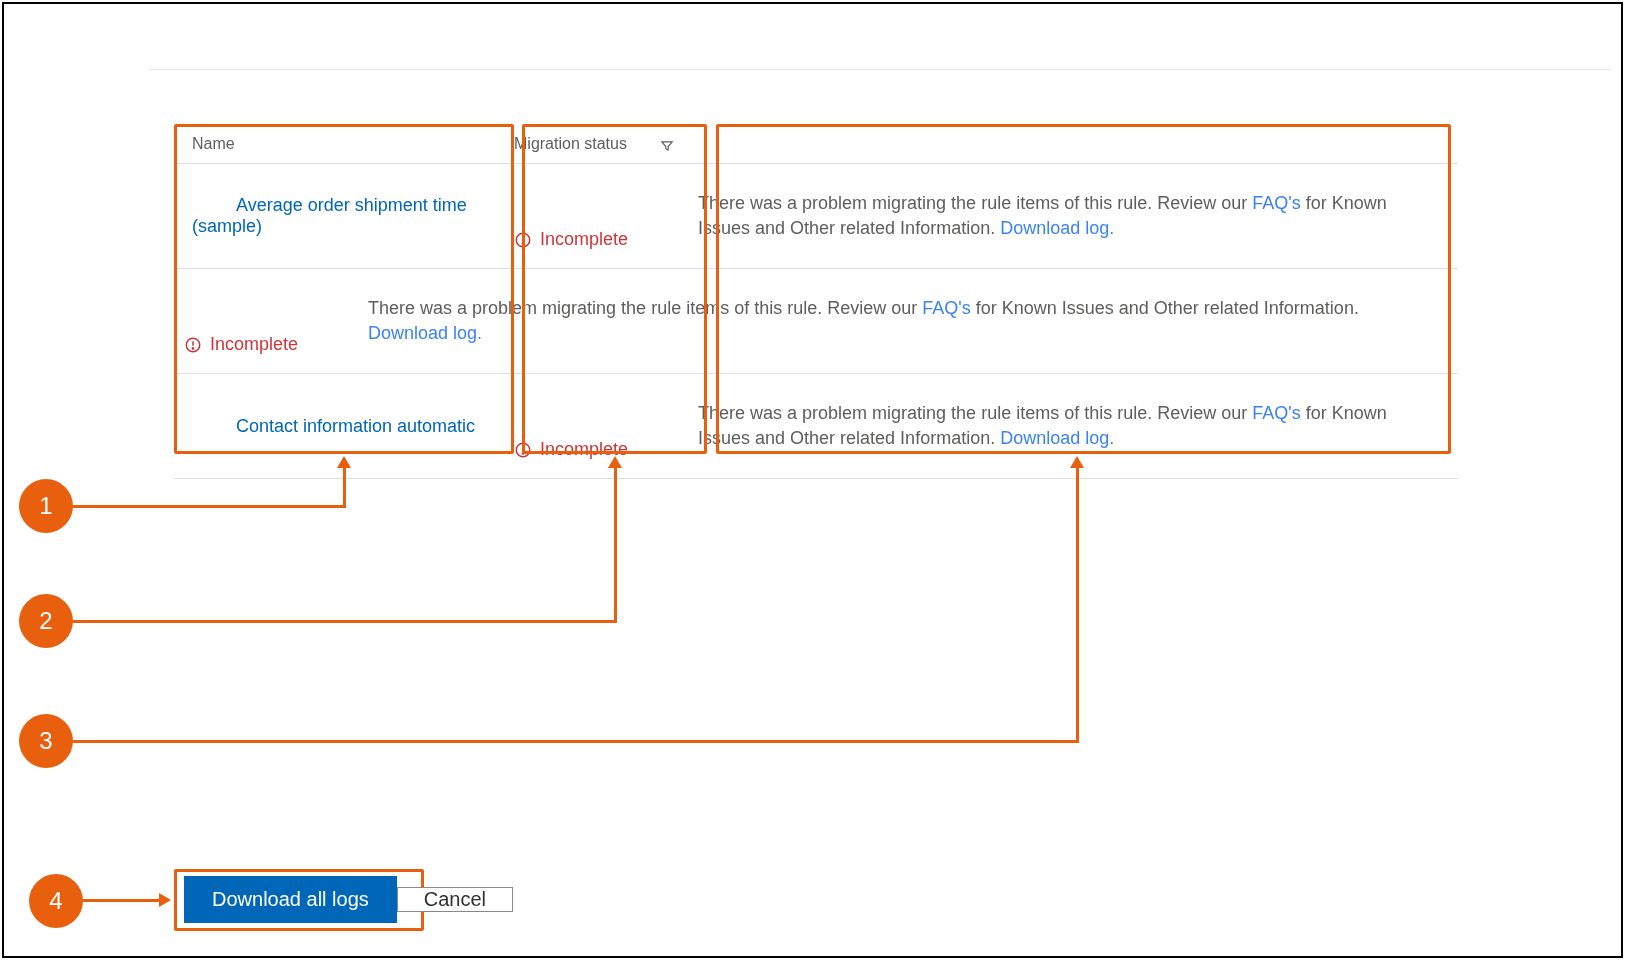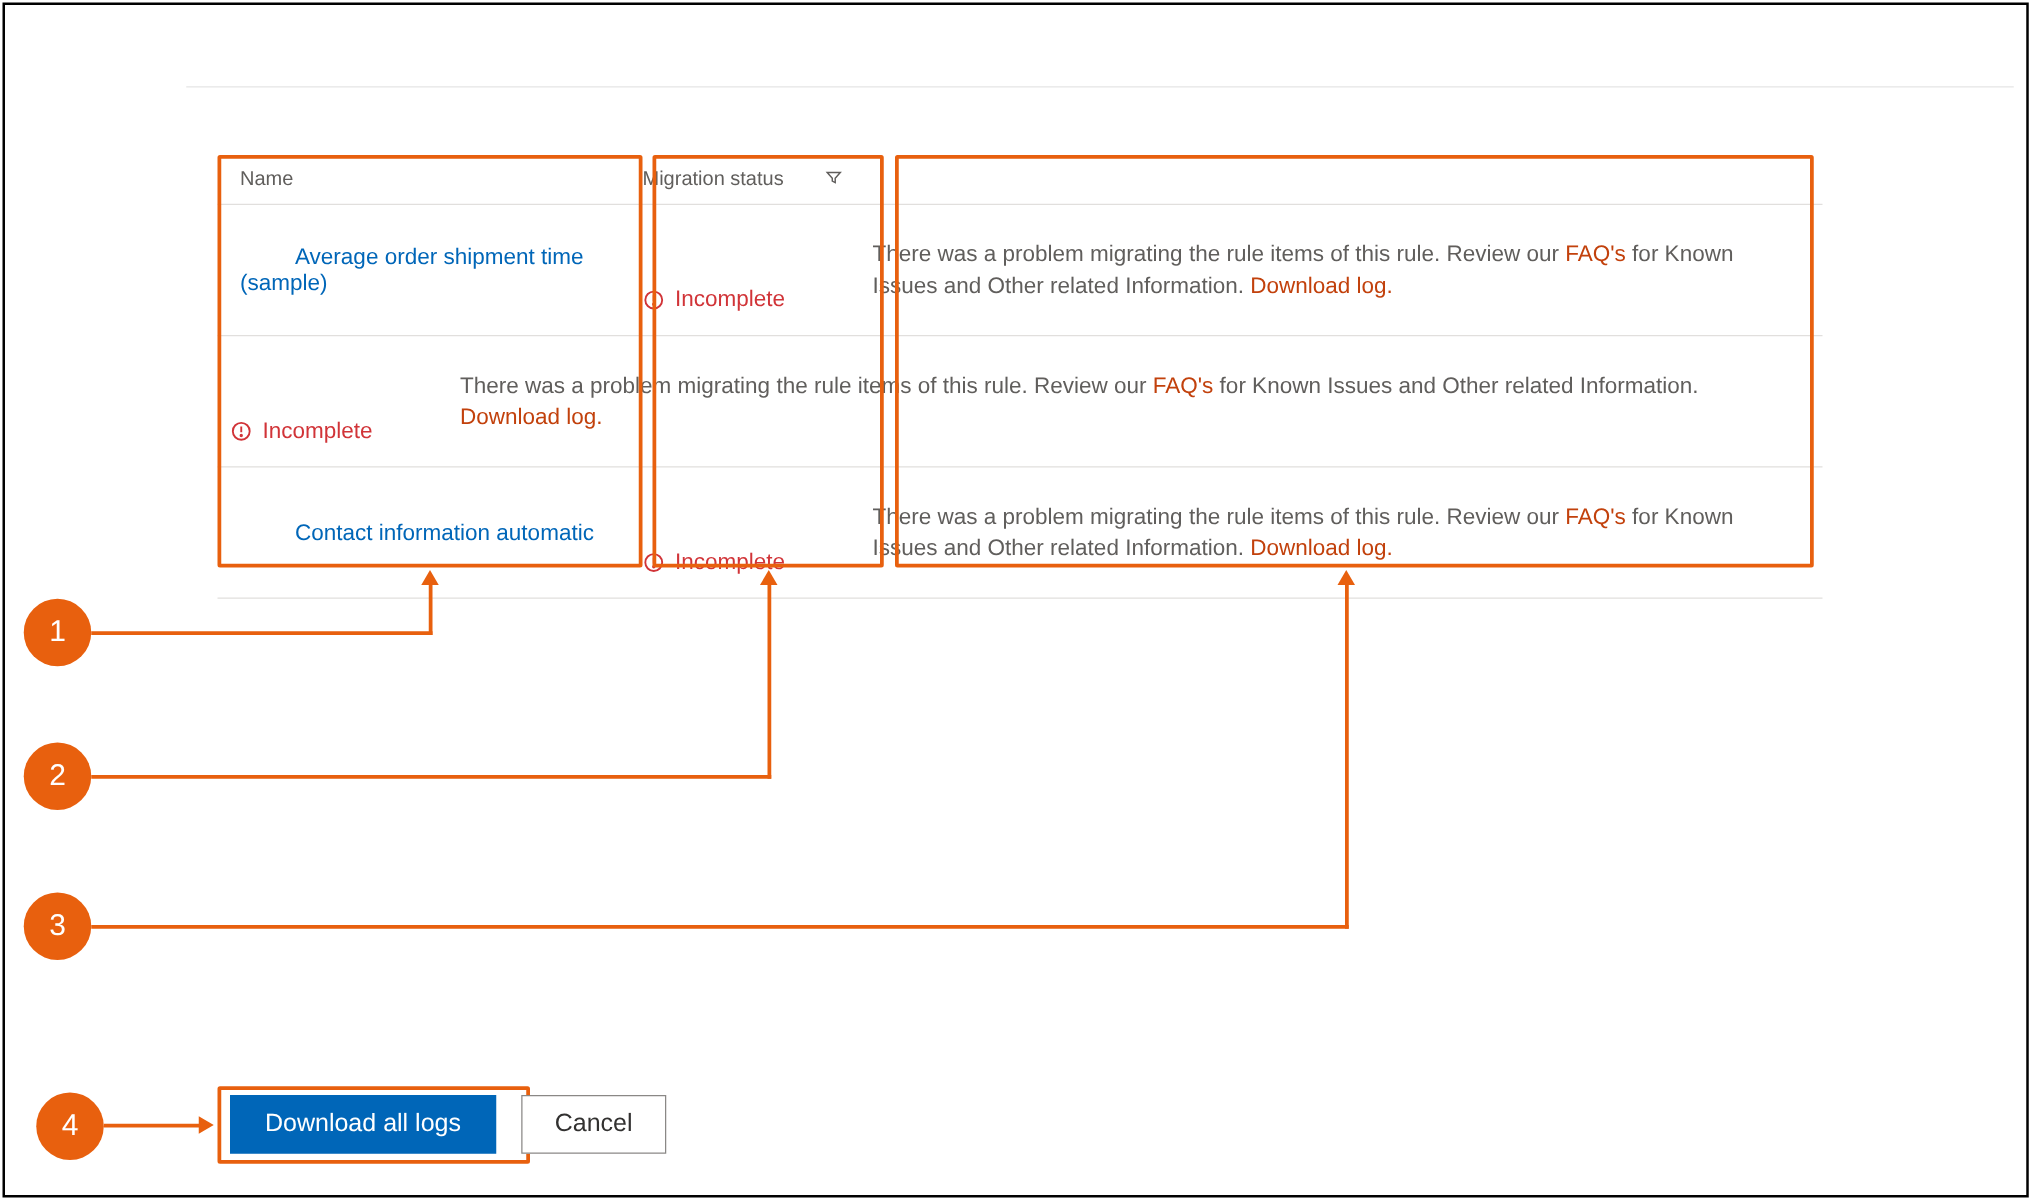--- a/index.html
+++ b/index.html
@@ -48,32 +48,32 @@
     font-size: 16px;
   }
   .t-row {
     min-height: 92px;
     padding: 18px 0;
   }
   .col-name   { width: 330px; padding: 0 14px 0 18px; }
   .col-status { width: 180px; padding: 0 10px; margin-top: 47px; }
   .col-detail { flex: 1; padding: 0 18px 0 14px; }
 
-  .col-status-head { display:flex; align-items:flex-start; justify-content:space-between; width:180px; padding:0 10px; }
+  .col-status-head { display:flex; align-items:flex-end; justify-content:space-between; width:180px; padding:0 10px; }
   .col-detail-head { display:flex; align-items:center; justify-content:space-between; flex:1; padding:0 18px 0 14px; }
 
   .filter-icon svg, .sort-icon svg { display:block; }
   .head-icons { display:flex; gap:8px; align-items:center; }
 
   .rule-link { color: #0066b8; text-decoration: none; font-size: 18px; margin-left: 44px; }
   .status-cell { display:flex; align-items:center; gap:8px; }
   .status-text { color: #d13438; font-size: 18px; }
   .err-icon { width:18px; height:18px; }
   .detail-text { color: #605e5c; font-size: 18px; line-height: 1.4; }
-  .inline-link { color: #c2410c; text-decoration: none; margin-top: 38px; }
+  .inline-link { color: #3b82f6; text-decoration: none; margin-top: 38px; }
 
   
   .hl {
     position: absolute;
     border: 3px solid #e8600e;
     border-radius: 2px;
     pointer-events: none;
   }
   .hl-name   { left: 170px; top: 120px; width: 340px; height: 330px; }
   .hl-status { left: 518px; top: 120px; width: 185px; height: 330px; }
@@ -115,21 +115,21 @@
     border-top: 7px solid transparent;
     border-bottom: 7px solid transparent;
     border-left: 12px solid #e8600e;
   }
 
   
   .button-row {
     position: absolute;
     left: 180px; top: 872px;
     display: flex;
-    gap: 20px;
+    align-items: center;
   }
   .btn-primary {
     background: #0066b8;
     color: #fff;
     border: none;
     padding: 12px 28px;
     font-size: 20px;
     font-family: inherit;
     cursor: pointer;
   }

